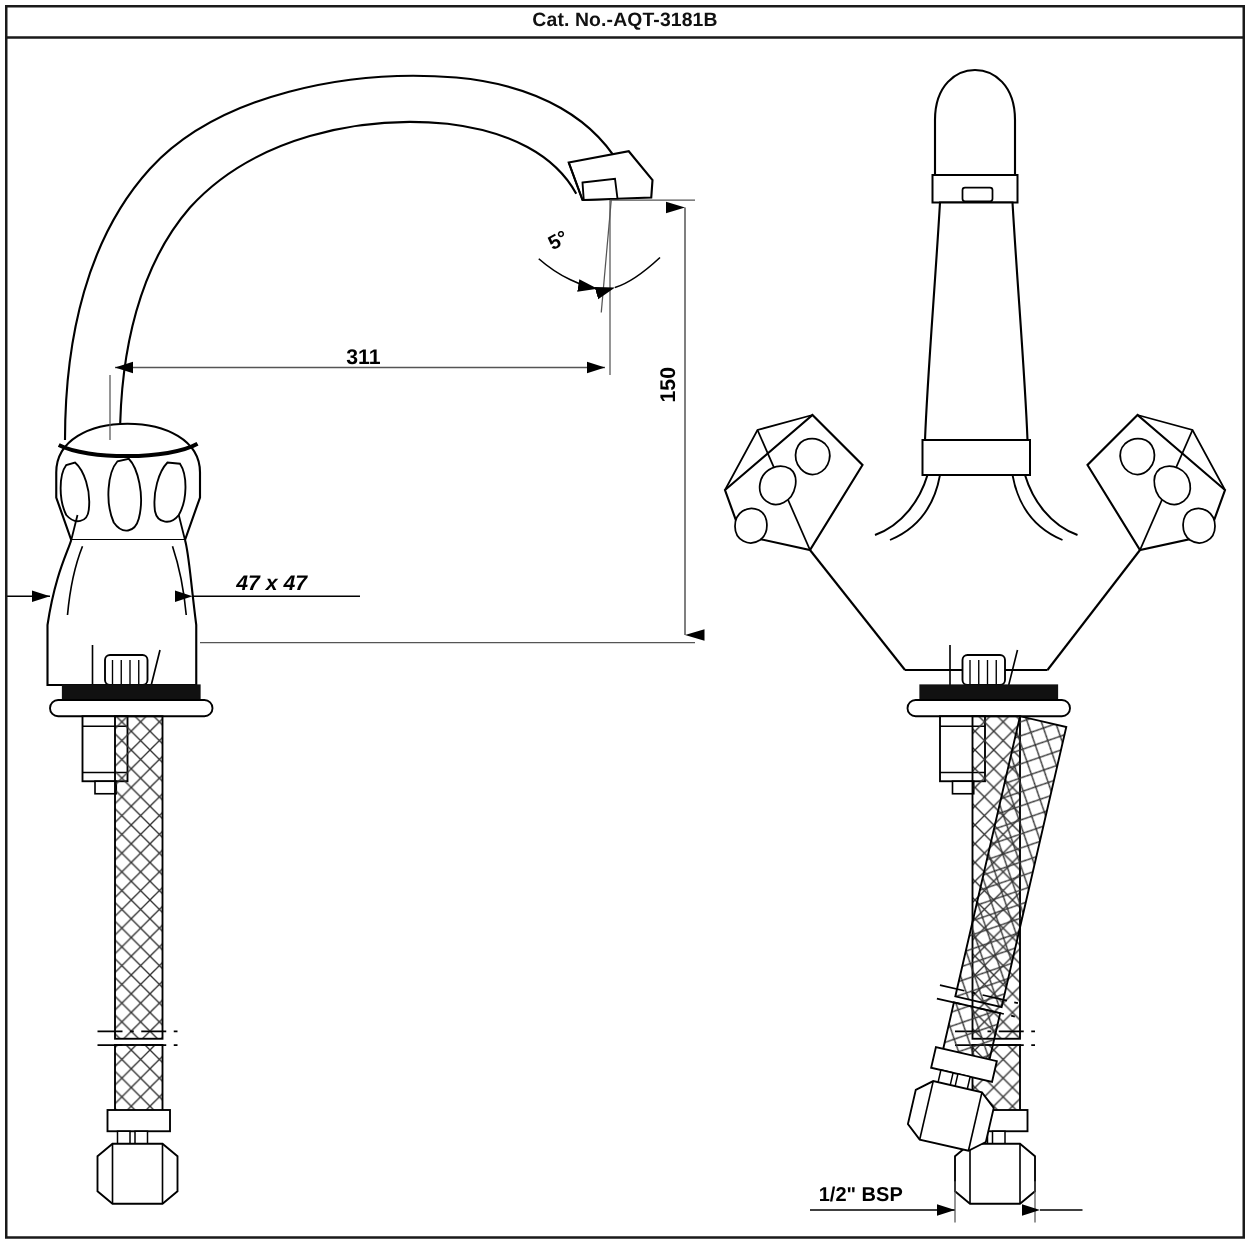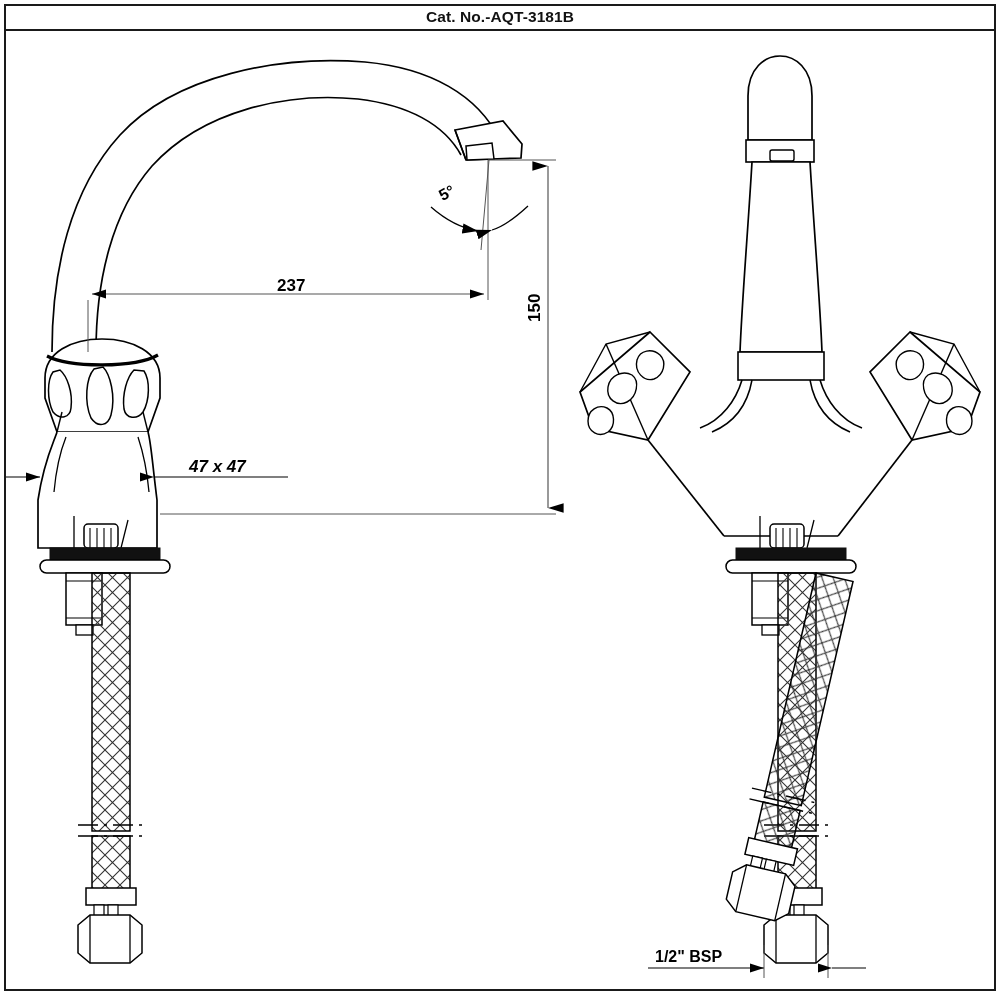--- a/index.html
+++ b/index.html
@@ -241,19 +241,19 @@
       <path d="M866,968 L832,968" stroke="#000" stroke-width="1.2" marker-end="url(#arrL)"></path>
     </g>
   </svg>
 
   <div class="frame-outer"></div>
 
   <div class="title-bar">
     <span class="title-text">Cat. No.-AQT-3181B</span>
   </div>
 
-  <span class="dim-label dim-165">237</span>
+  <span class="dim-label dim-165">311</span>
   <span class="dim-label dim-150">150</span>
   <span class="dim-label dim-angle">5°</span>
   <span class="dim-label dim-4747">47 x 47</span>
   <span class="dim-label dim-bsp">1/2" BSP</span>
 
 </div>
 
 </body></html>

